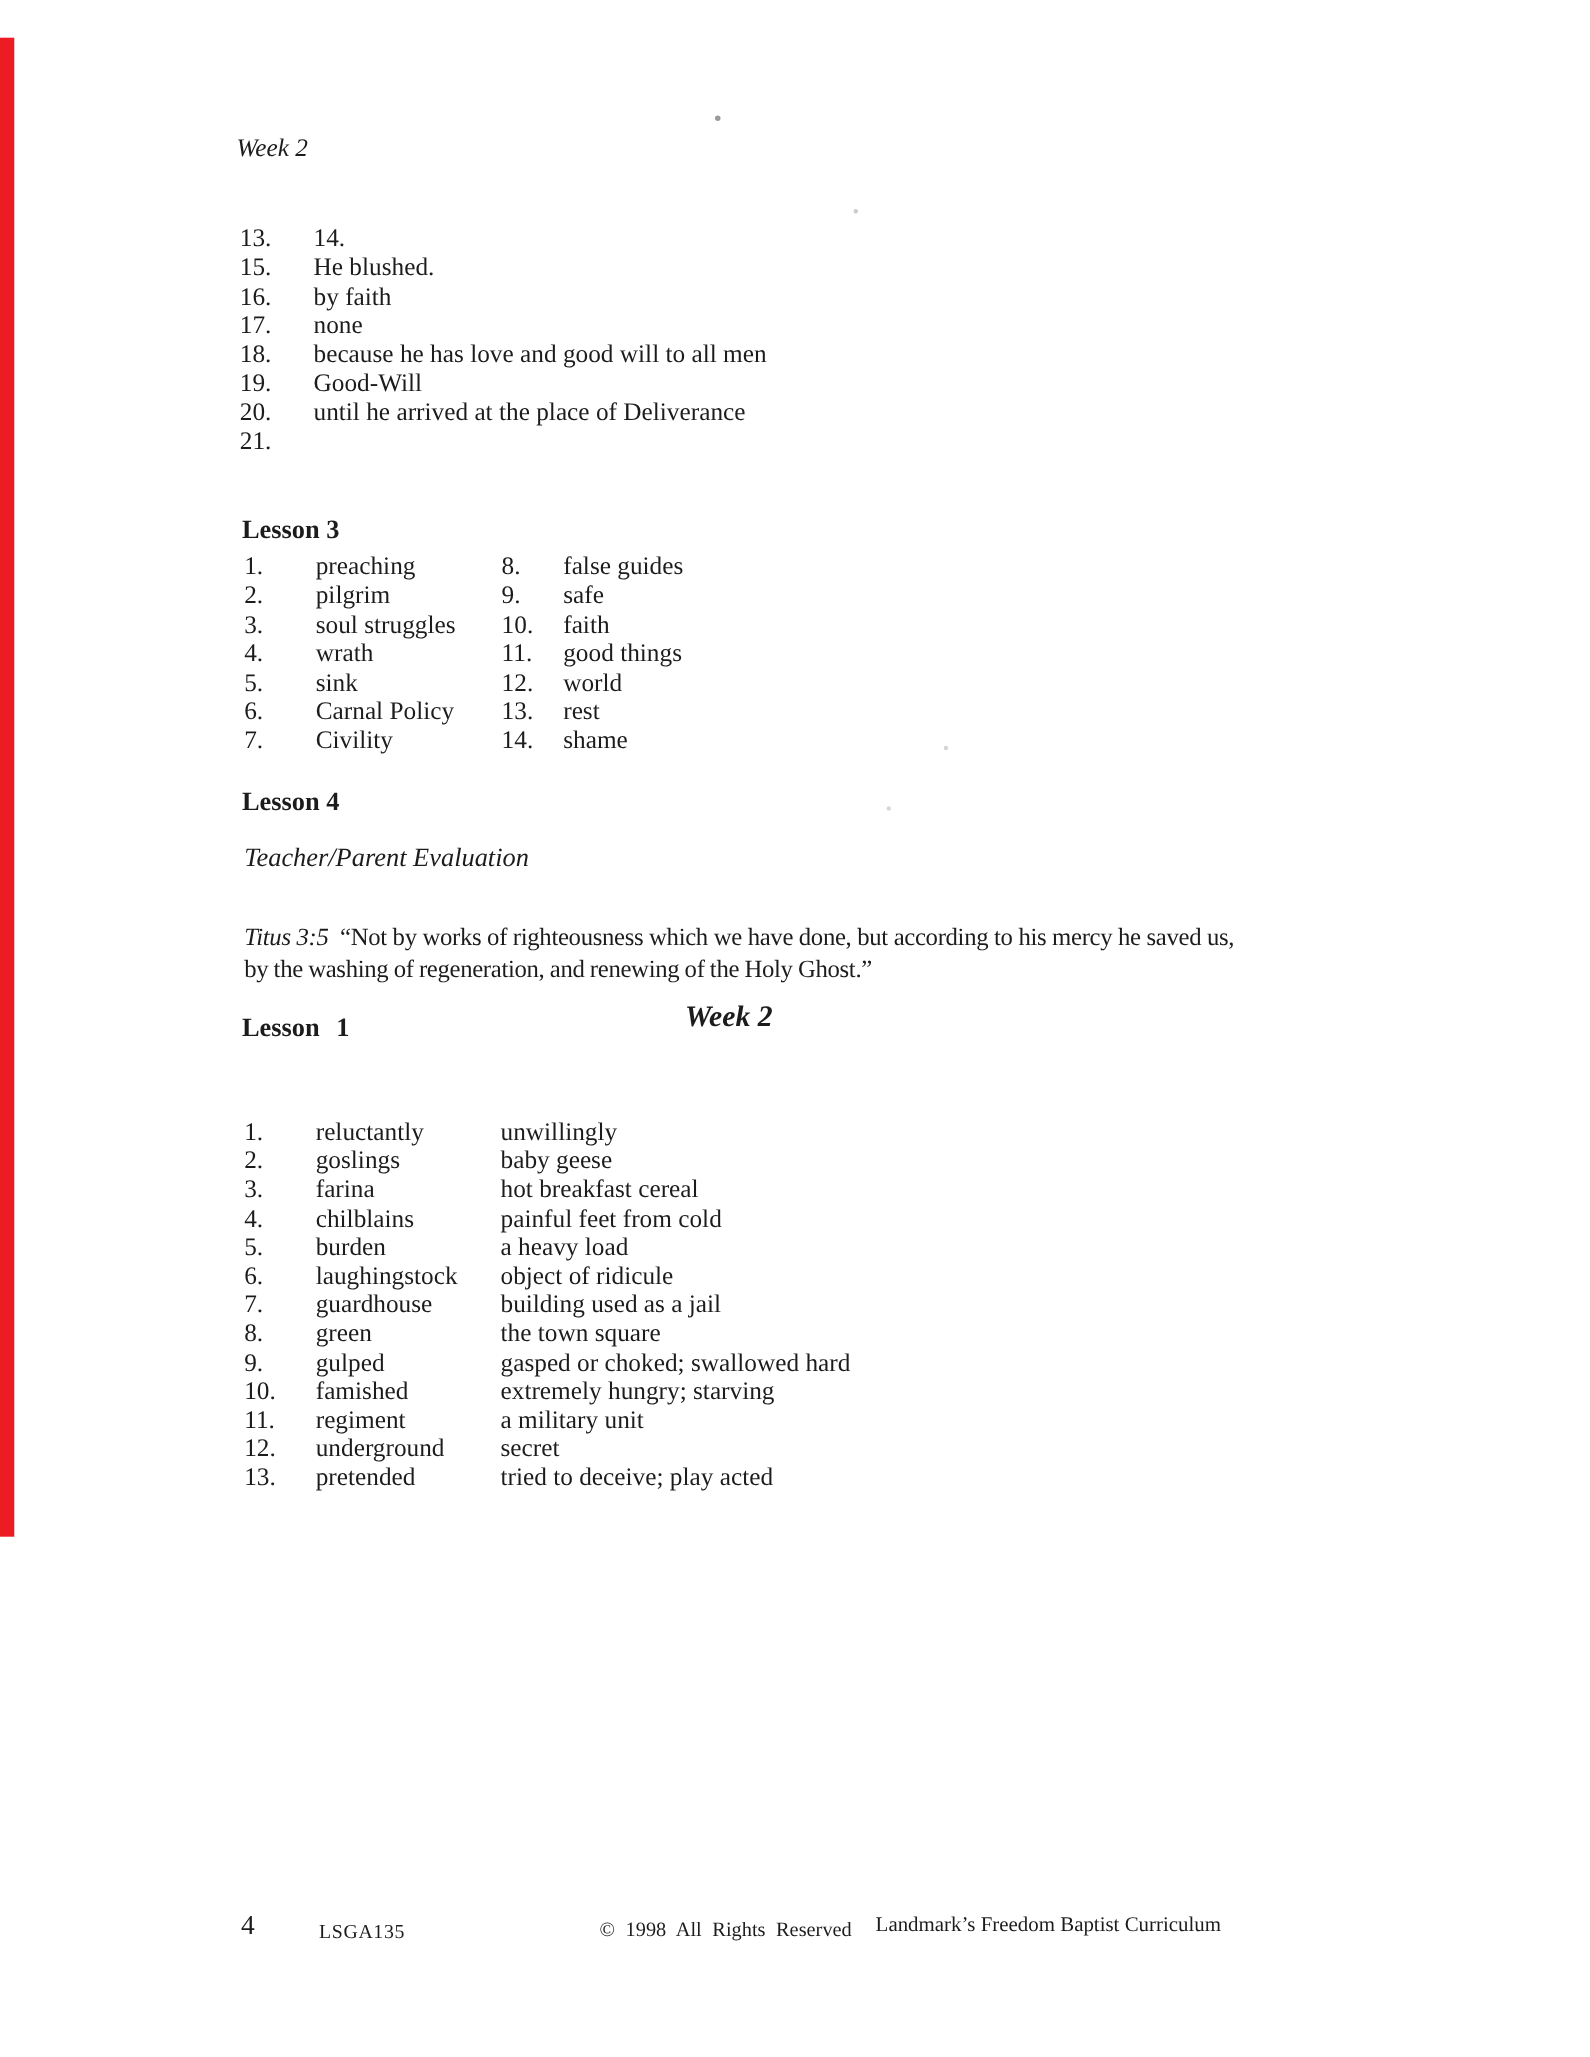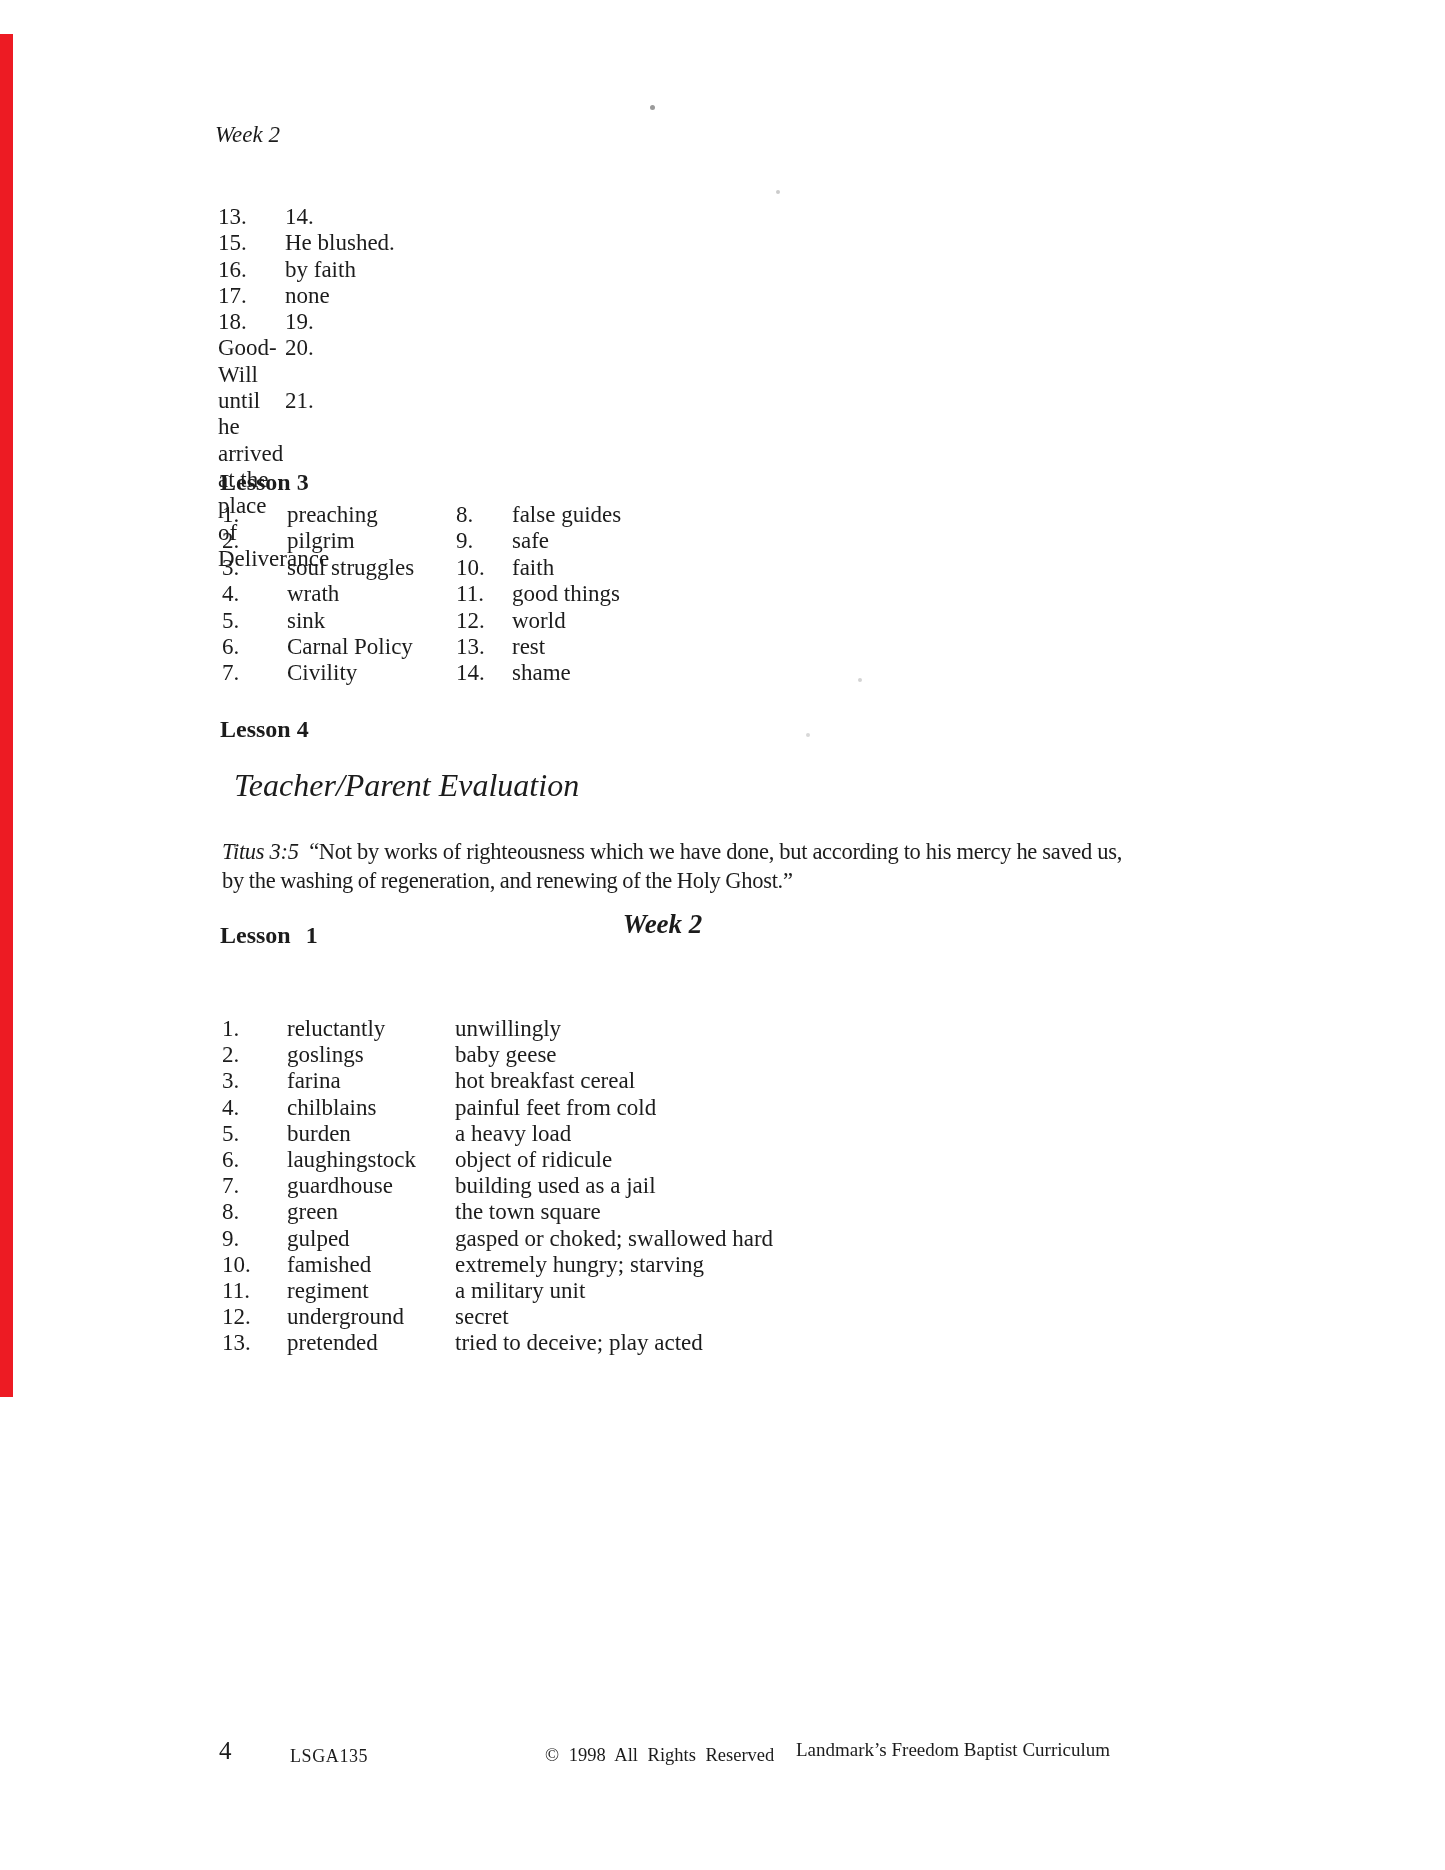--- a/index.html
+++ b/index.html
@@ -67,23 +67,23 @@
     display: grid;
     grid-template-columns: 65px 169px;
   }
   .l3-col2 {
     display: grid;
     grid-template-columns: 56px auto;
   }
 
   .evaluation-heading {
     position: absolute;
-    left: 234px; top: 733px;
+    left: 222px; top: 733px;
     font-style: italic;
-    font-size: 32px;
+    font-size: 24px;
   }
   .verse {
     position: absolute;
     left: 222px; top: 780px;
     width: 900px;
     font-size: 22.5px;
     line-height: 29px;
     text-align: justify;
     letter-spacing: -0.3px;
     word-spacing: -0.5px;
@@ -156,20 +156,21 @@
       <div class="num">15.</div>
       <div class="txt">He blushed.</div>
 
       <div class="num">16.</div>
       <div class="txt">by faith</div>
 
       <div class="num">17.</div>
       <div class="txt">none</div>
 
       <div class="num">18.</div>
+      <div class="txt">because he has love and good will to all men</div>
 
       <div class="num">19.</div>
       <div class="txt">Good-Will</div>
 
       <div class="num">20.</div>
       <div class="txt">until he arrived at the place of Deliverance</div>
 
       <div class="num">21.</div>
     </div>
 

